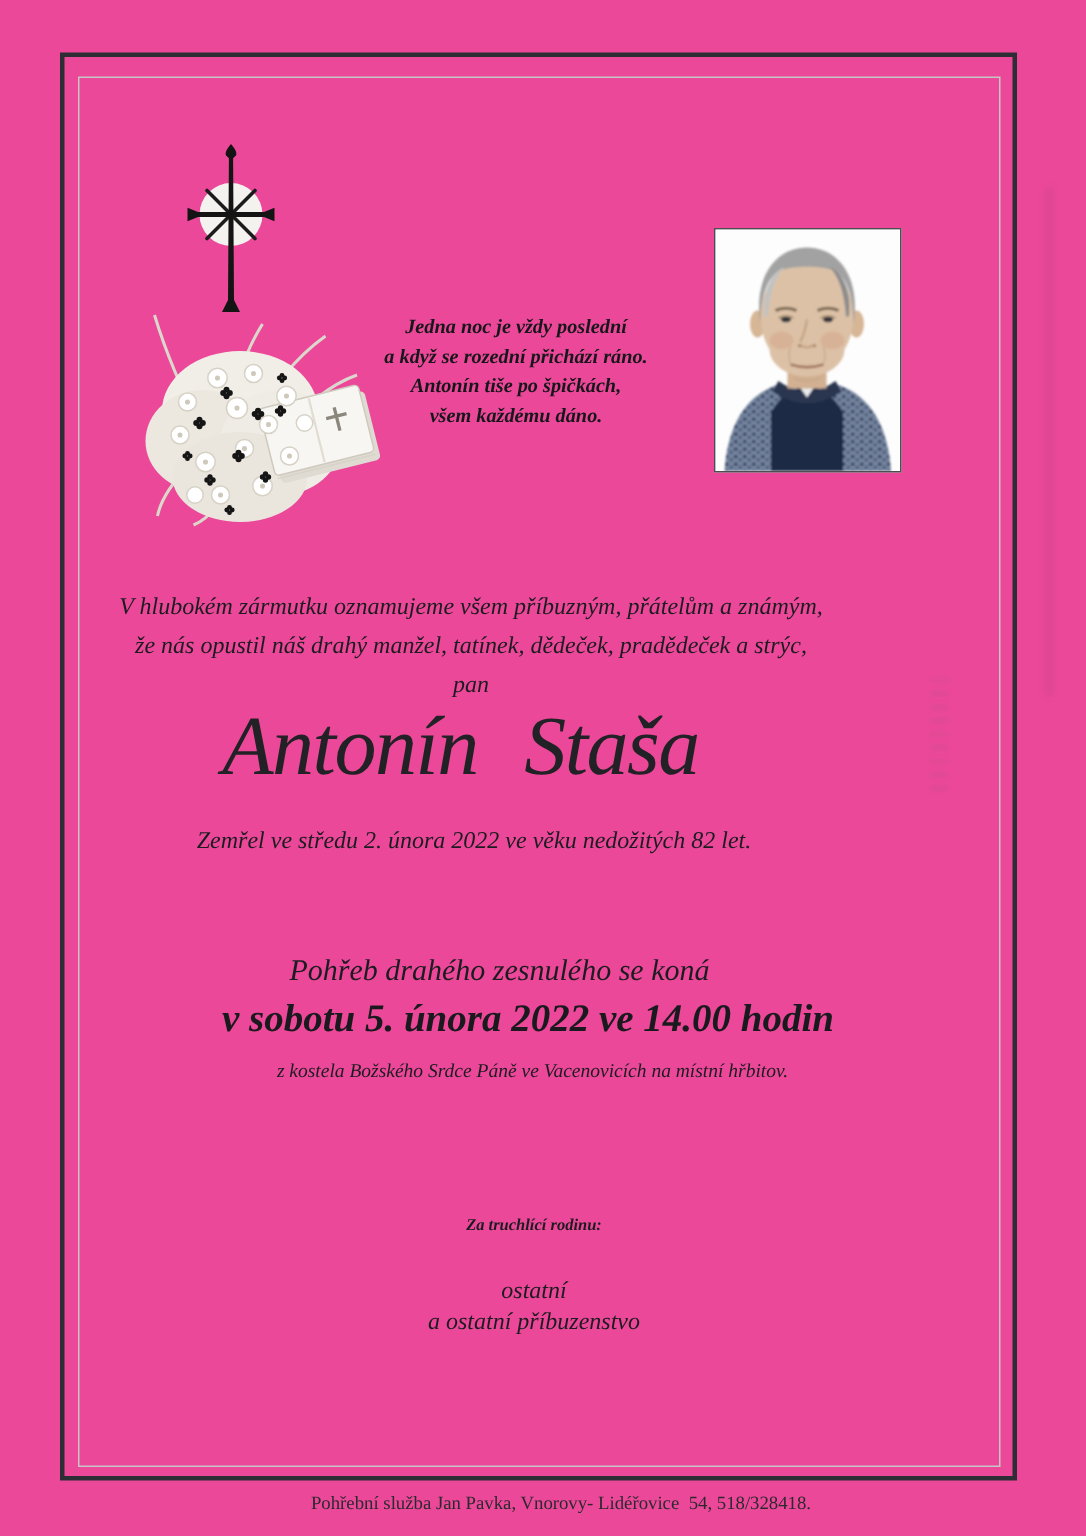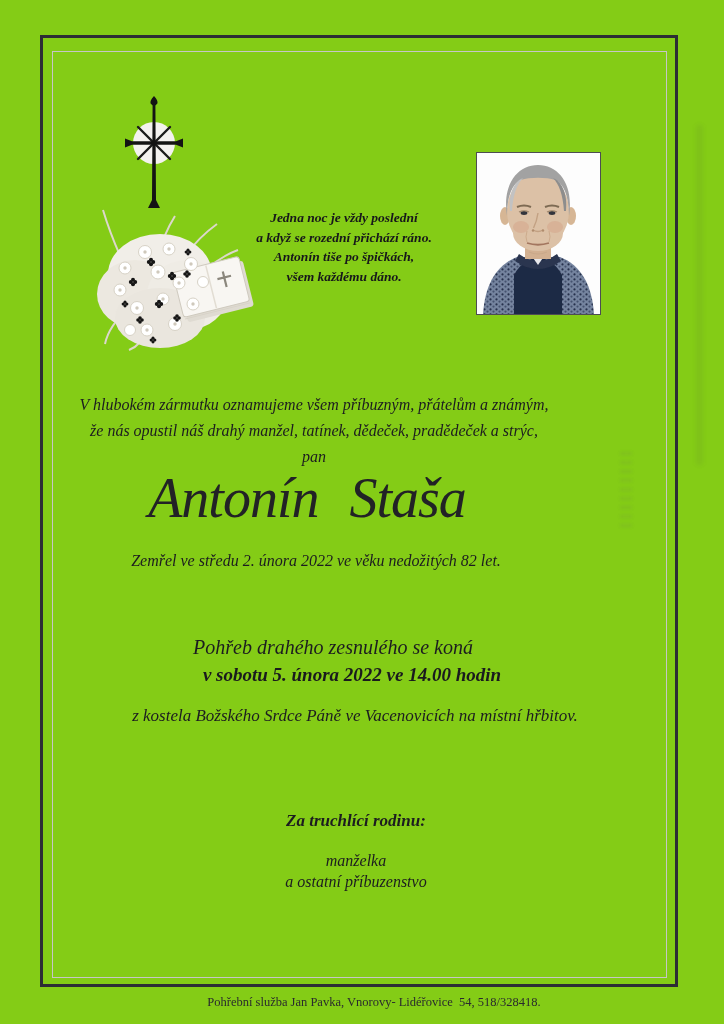--- a/index.html
+++ b/index.html
@@ -1,17 +1,17 @@
 <!DOCTYPE html>
 <html><head>
 <meta charset="utf-8">
 <style>
   html,body{margin:0;padding:0;background:#ffffff;}
   .sheet{
-    position:relative;width:724px;height:1024px;background:#84cc16;
+    position:relative;width:724px;height:1024px;background:#ec4899;
     font-family:"Liberation Serif", serif;color:#1c1c20;overflow:hidden;
   }
   .frame-outer{
     position:absolute;left:40px;top:35px;width:638px;height:952px;
     border:3px solid #2d2d35;box-sizing:border-box;
   }
   .frame-inner{
     position:absolute;left:52px;top:51px;width:615px;height:927px;
     border:1px solid #c6c6c6;box-sizing:border-box;
   }
@@ -23,23 +23,23 @@
   }
   .verse span{display:block;}
   .announcement{top:392px;font-style:italic;font-size:16px;line-height:26px;transform:translateX(-45px);}
   .announcement span{display:block;}
   .deceased-name{
     top:468px;font-style:italic;font-size:56px;line-height:60px;
     letter-spacing:-1px;word-spacing:18px;transform:translateX(-52px);color:#222226;
   }
   .death-info{top:552px;font-style:italic;font-size:16px;transform:translateX(-43px);}
   .funeral-intro{top:636px;font-style:italic;font-size:20px;transform:translateX(-26px);}
-  .funeral-datetime{top:664px;font-style:italic;font-weight:bold;font-size:19px;transform:translateX(-7px);color:#1a1a1e;}
-  .funeral-location{top:706px;font-style:italic;font-size:17px;transform:translateX(-4px);text-align:center;}
-  .mourners-heading{top:811px;font-style:italic;font-weight:bold;font-size:17px;transform:translateX(-3px);}
+  .funeral-datetime{top:664px;font-style:italic;font-weight:bold;font-size:26px;transform:translateX(-7px);color:#1a1a1e;}
+  .funeral-location{top:706px;font-style:italic;font-size:13px;transform:translateX(-4px);text-align:center;}
+  .mourners-heading{top:811px;font-style:italic;font-weight:bold;font-size:11px;transform:translateX(-3px);}
   .mourners{top:851px;font-style:italic;font-size:16px;line-height:20.5px;transform:translateX(-3px);}
   .mourners span{display:block;}
   .footer{
     left:0;top:995px;width:724px;text-align:center;
     font-size:12.5px;color:#2a2a2e;white-space:pre;transform:translateX(12px);
   }
   .decoration{left:75px;top:92px;width:200px;height:260px;}
   .portrait{
     left:476px;top:152px;width:123px;height:161px;
     border:1px solid #4d4d52;background:#fefefe;box-sizing:content-box;
@@ -271,21 +271,21 @@
   <div class="deceased-name abs centered">Antonín Staša</div>
 
   <div class="death-info abs centered">Zemřel ve středu 2. února 2022 ve věku nedožitých 82 let.</div>
 
   <div class="funeral-intro abs centered">Pohřeb drahého zesnulého se koná</div>
   <div class="funeral-datetime abs centered">v sobotu 5. února 2022 ve 14.00 hodin</div>
   <div class="funeral-location abs centered">z kostela Božského Srdce Páně ve Vacenovicích na místní hřbitov.</div>
 
   <div class="mourners-heading abs centered">Za truchlící rodinu:</div>
   <div class="mourners abs centered">
-    <span>manželka</span>
+    <span>ostatní</span>
     <span>a ostatní příbuzenstvo</span>
   </div>
 
   <div class="scan-streak abs"></div>
   <div class="scan-smudge abs"></div>
 
   <div class="footer abs">Pohřební služba Jan Pavka, Vnorovy- Lidéřovice  54, 518/328418.</div>
 
 </div>
 

